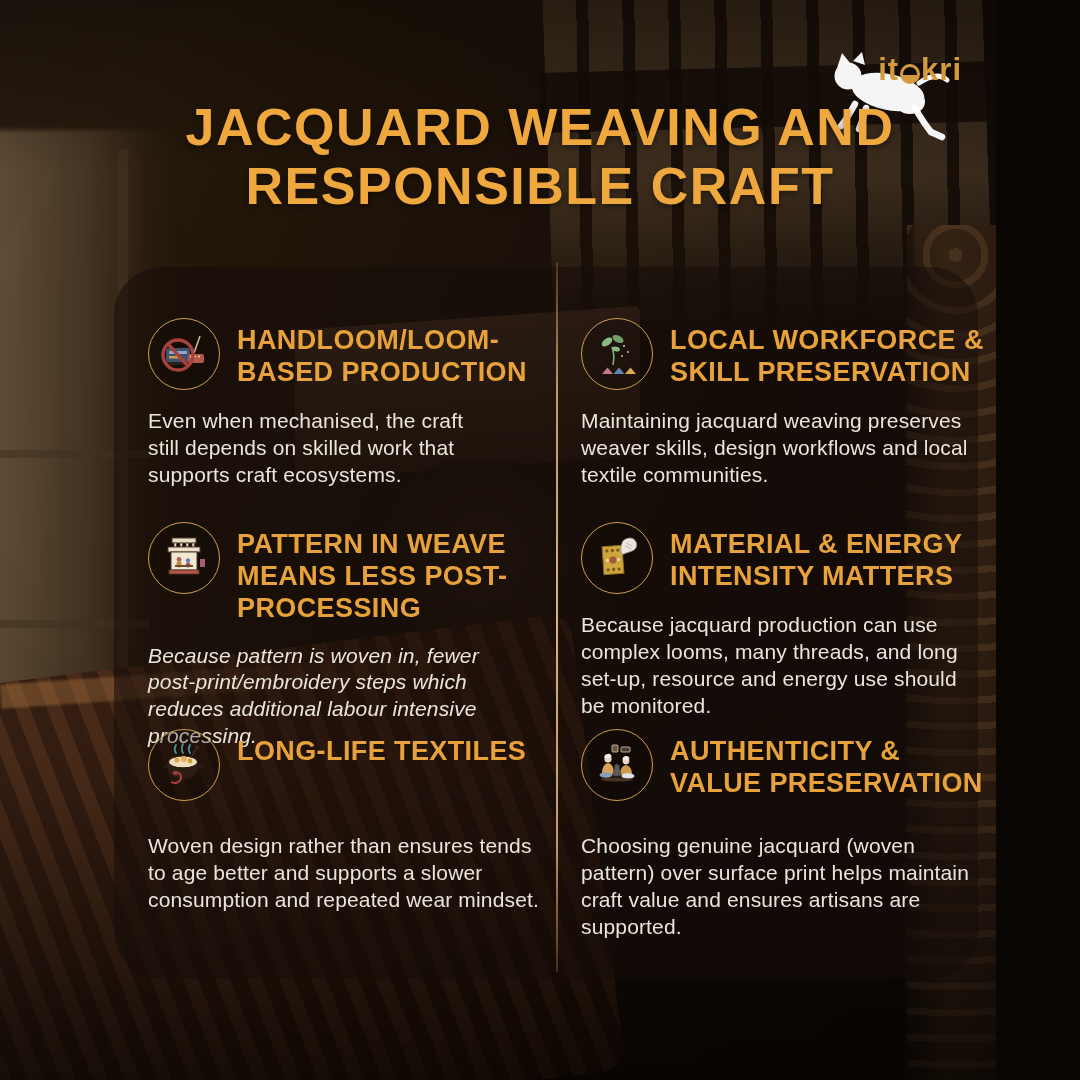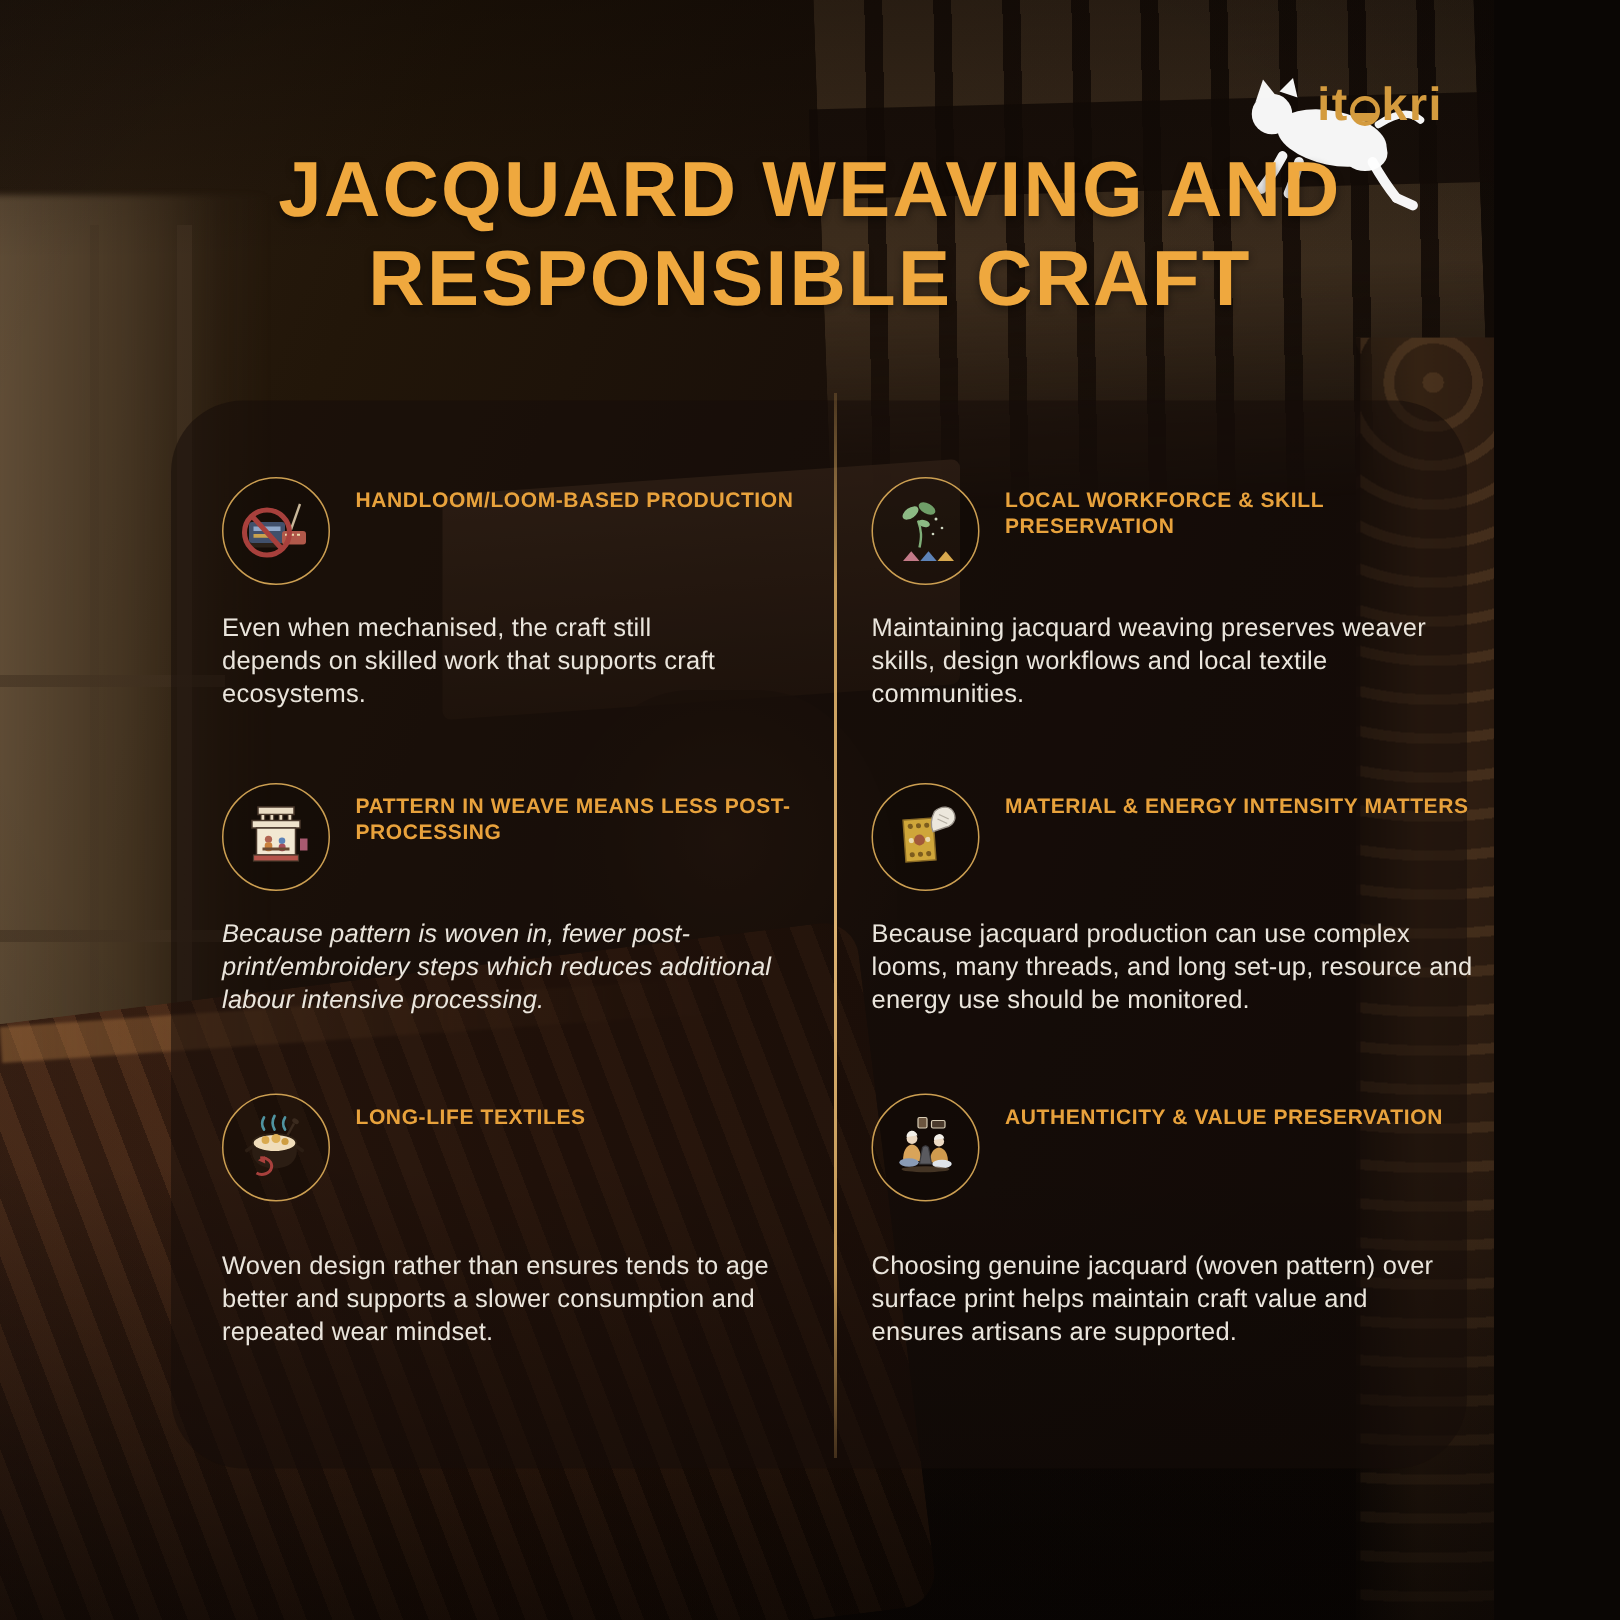--- a/index.html
+++ b/index.html
@@ -65,24 +65,24 @@
   
   .panel{position:absolute;left:114px;top:267px;width:864px;height:712px;border-radius:48px;
     background:rgba(22,13,9,.55);z-index:1;}
   .divider{position:absolute;left:556px;top:262px;width:2px;height:710px;z-index:2;
     background:linear-gradient(to bottom,rgba(150,112,62,.35),var(--divider-gold) 18%,#DDB272 50%,var(--divider-gold) 82%,rgba(150,112,62,.35));}
 
   .section{position:absolute;z-index:3;width:408px;}
   .sec-head{display:flex;align-items:flex-start;gap:17px;}
   .icon-ring{flex:0 0 auto;width:72px;height:72px;border-radius:50%;border:1.6px solid var(--ring-gold);
     display:flex;align-items:center;justify-content:center;background:rgba(12,7,4,.28);}
-  .sec-title{color:var(--heading-gold);font-size:14px;font-weight:bold;letter-spacing:.4px;
+  .sec-title{color:var(--heading-gold);font-size:27px;font-weight:bold;letter-spacing:.4px;
     line-height:1.18;padding-top:7px;max-width:320px;}
   .sec-title.wide{max-width:360px;}
-  .sec-body{margin-top:18px;color:var(--body-text);font-size:17px;line-height:1.28;letter-spacing:.15px;}
+  .sec-body{margin-top:18px;color:var(--body-text);font-size:21px;line-height:1.28;letter-spacing:.15px;}
   .row3 .sec-body{margin-top:32px;}
   .w330{max-width:332px;} .w370{max-width:372px;font-style:italic;} .w385{max-width:388px;}
   .w400{max-width:402px;} .w405{max-width:406px;}
 
   .s1{left:148px;top:318px;} .s2{left:581px;top:318px;}
   .s3{left:148px;top:522px;} .s4{left:581px;top:522px;}
   .s5{left:148px;top:729px;} .s6{left:581px;top:729px;}
 </style>
 </head>
 <body>

